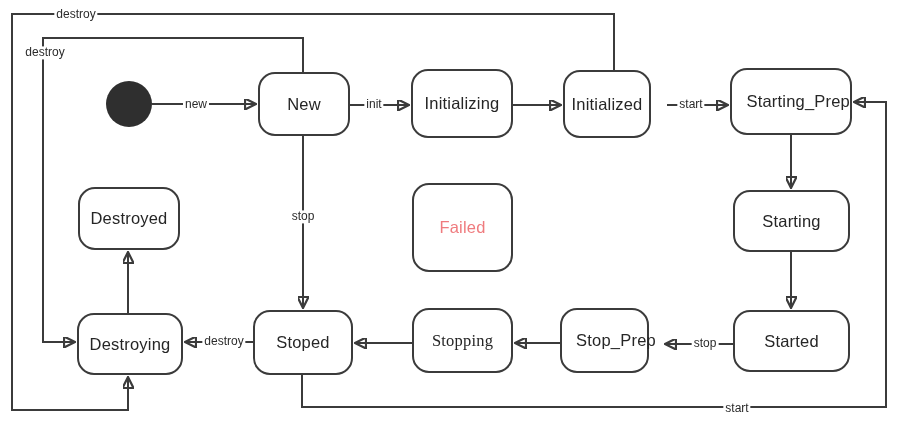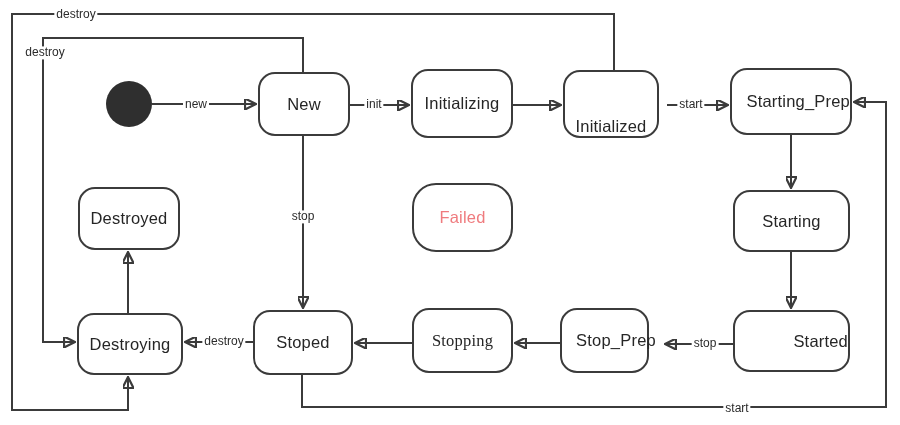--- a/index.html
+++ b/index.html
@@ -92,33 +92,33 @@
   <div class="initial-dot" style="left:106px; top:81px;"></div>
 
   <div class="state" style="left:258px; top:72px; width:92px; height:64px;">
     <span>New</span>
   </div>
 
   <div class="state" style="left:411px; top:69px; width:102px; height:69px;">
     <span>Initializing</span>
   </div>
 
-  <div class="state" style="left:563px; top:70px; width:96px; height:68px;align-items:flex-end;">
+  <div class="state" style="left:563px; top:70px; width:88px; height:68px;">
     <span>Initialized</span>
   </div>
 
   <div class="state" style="left:730px; top:68px; width:122px; height:67px;justify-content:flex-end;">
     <span>Starting_Prep</span>
   </div>
 
   <div class="state" style="left:78px; top:187px; width:102px; height:63px;">
     <span>Destroyed</span>
   </div>
 
-  <div class="state failed-state" style="left:412px; top:183px; width:101px; height:69px;border-radius:24px;">
+  <div class="state failed-state" style="left:412px; top:183px; width:101px; height:89px;">
     <span>Failed</span>
   </div>
 
   <div class="state" style="left:733px; top:190px; width:117px; height:62px;">
     <span>Starting</span>
   </div>
 
   <div class="state" style="left:77px; top:313px; width:106px; height:62px;align-items:center;">
     <span>Destroying</span>
   </div>
@@ -128,21 +128,21 @@
   </div>
 
   <div class="state" style="left:412px; top:308px; width:101px; height:65px;font-family:Liberation Serif, serif;">
     <span>Stopping</span>
   </div>
 
   <div class="state" style="left:560px; top:308px; width:89px; height:65px;padding-left:23px;">
     <span>Stop_Prep</span>
   </div>
 
-  <div class="state" style="left:733px; top:310px; width:117px; height:62px;justify-content:flex-end;">
+  <div class="state" style="left:733px; top:310px; width:117px; height:62px;">
     <span>Started</span>
   </div>
 
   <span class="edge-label" style="left:196px; top:105px;">new</span>
 
   <span class="edge-label" style="left:374px; top:105px;">init</span>
 
   <span class="edge-label" style="left:691px; top:105px;">start</span>
 
   <span class="edge-label" style="left:705px; top:344px;">stop</span>

